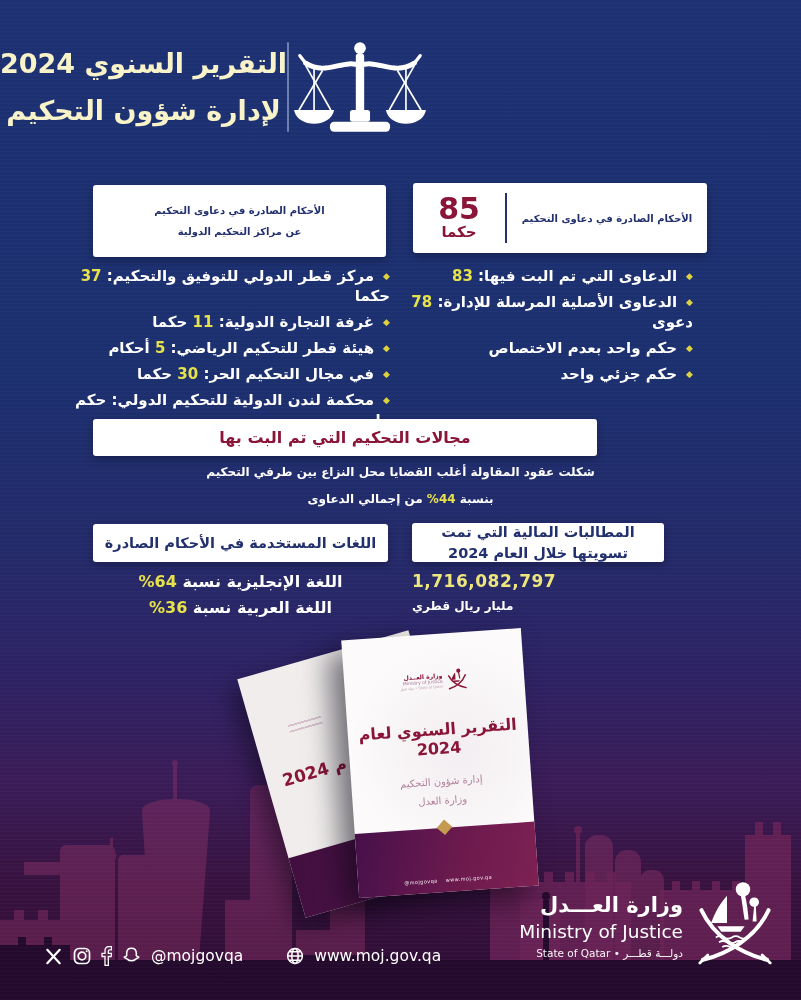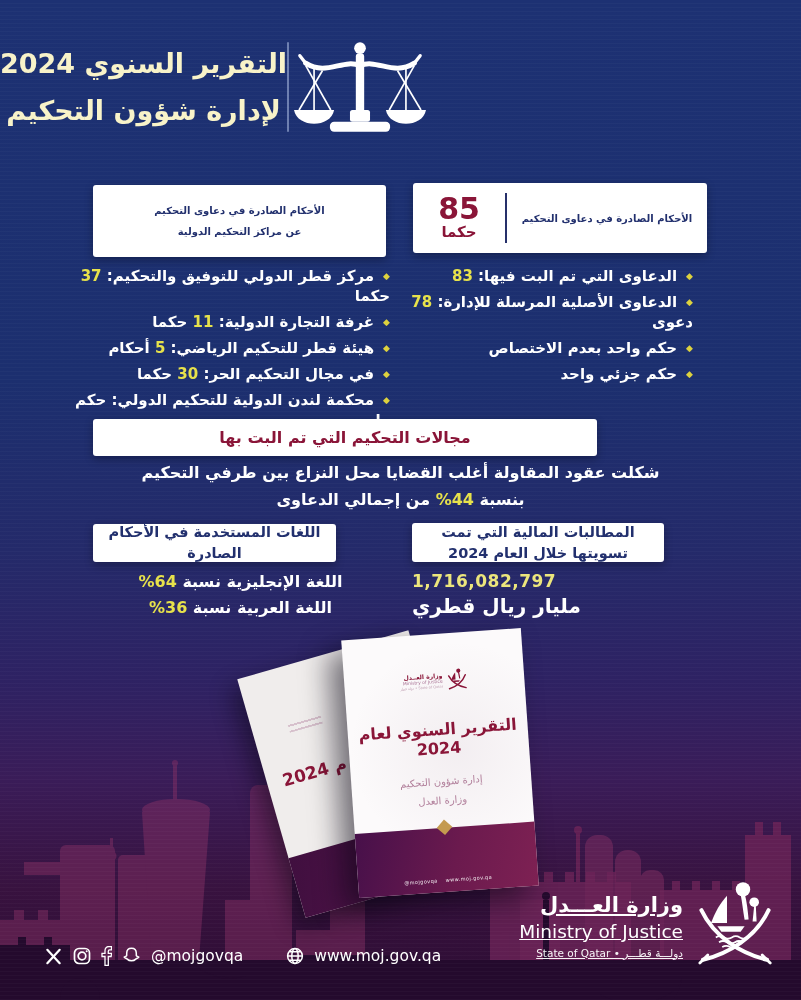--- a/index.html
+++ b/index.html
@@ -37,31 +37,31 @@
   #rulings-list{top:266px;left:403px;width:290px;}
   #intl-list{top:266px;left:75px;width:315px;}
   .blist li{line-height:20px;margin-bottom:6px;}
   .blist li::before{content:"◆";color:#ddd23e;font-size:9px;margin-inline-end:9px;vertical-align:2px;}
   .hl{color:#e7e24b;}
 
   
   #fields-banner{left:93px;top:411px;width:504px;height:37px;display:flex;align-items:center;justify-content:center;margin-top:8px;}
   .banner-title{color:#8a1538;font-size:16px;font-weight:bold;direction:rtl;}
   #fields-text{position:absolute;left:0;right:0;top:459px;text-align:center;direction:rtl;
-    color:#fff;font-weight:bold;font-size:16px;line-height:27px;}
-
-  
-  #languages-box{left:93px;top:524px;width:243px;height:38px;display:flex;align-items:center;justify-content:center;}
+    color:#fff;font-weight:bold;font-size:12px;line-height:27px;}
+
+  
+  #languages-box{left:93px;top:524px;width:295px;height:38px;display:flex;align-items:center;justify-content:center;}
   #claims-box{left:412px;top:523px;width:252px;height:39px;display:flex;align-items:center;justify-content:center;}
   #languages-box .box-title,#claims-box .box-title{font-size:14.5px;}
   #languages-values{position:absolute;left:93px;top:569px;width:295px;text-align:center;direction:rtl;
     color:#fff;font-weight:bold;font-size:16px;line-height:26px;}
   #claims-values{position:absolute;left:412px;top:569px;width:295px;text-align:left;color:#fff;font-weight:bold;}
   #claims-values .amount{color:#ece67c;font-size:17px;line-height:24px;letter-spacing:.5px;}
-  #claims-values .unit{font-size:20px;direction:rtl;line-height:27px;}
+  #claims-values .unit{font-size:12px;direction:rtl;line-height:27px;}
 
   
   .covers{position:absolute;left:268px;top:634px;width:280px;height:300px;}
   .back-cover{position:absolute;left:0;top:16px;width:178px;height:248px;transform:rotate(-16deg);
     background:#f0edec;box-shadow:-10px 8px 22px rgba(8,4,18,.45);}
   .back-band{position:absolute;bottom:0;left:0;right:0;height:62px;background:linear-gradient(110deg,#400f3f,#5d1750);}
   .back-year{position:absolute;left:16px;top:100px;color:#8a1538;font-weight:bold;font-size:17px;direction:rtl;}
   .back-logo{position:absolute;left:36px;top:56px;width:34px;height:10px;opacity:.45;
     background:repeating-linear-gradient(0deg,#b88aa5 0 2px,transparent 2px 6px);}
   .front-cover{position:absolute;left:82px;top:0;width:180px;height:258px;transform:rotate(-4deg);
@@ -84,21 +84,21 @@
   .fc-footer{position:absolute;bottom:9px;left:0;right:0;text-align:center;
     color:rgba(255,255,255,.9);font-size:5px;letter-spacing:.4px;}
   .fc-footer span{margin:0 3px;}
 
   
   #footer-bar{position:absolute;left:44px;top:946px;display:flex;align-items:center;gap:9px;color:#fff;}
   #footer-bar .handle,#footer-bar .website{font-size:15.5px;}
   #footer-bar .gap{width:24px;}
   .sicon{display:flex;align-items:center;}
 
-  #moj-logo{position:absolute;right:26px;top:874px;display:flex;align-items:center;gap:12px;color:#fff;text-decoration:underline;}
+  #moj-logo{position:absolute;right:26px;top:874px;display:flex;align-items:center;gap:12px;color:#fff;}
   .ml-text{text-align:right;}
   .ml-ar{font-size:21px;font-weight:bold;direction:rtl;line-height:27px;}
   .ml-en{font-size:18.5px;line-height:25px;font-weight:500;}
   .ml-tag{font-size:10.5px;direction:ltr;margin-top:3px;opacity:.95;}
 </style>
 </head>
 <body>
 
 <div class="poster">
 

